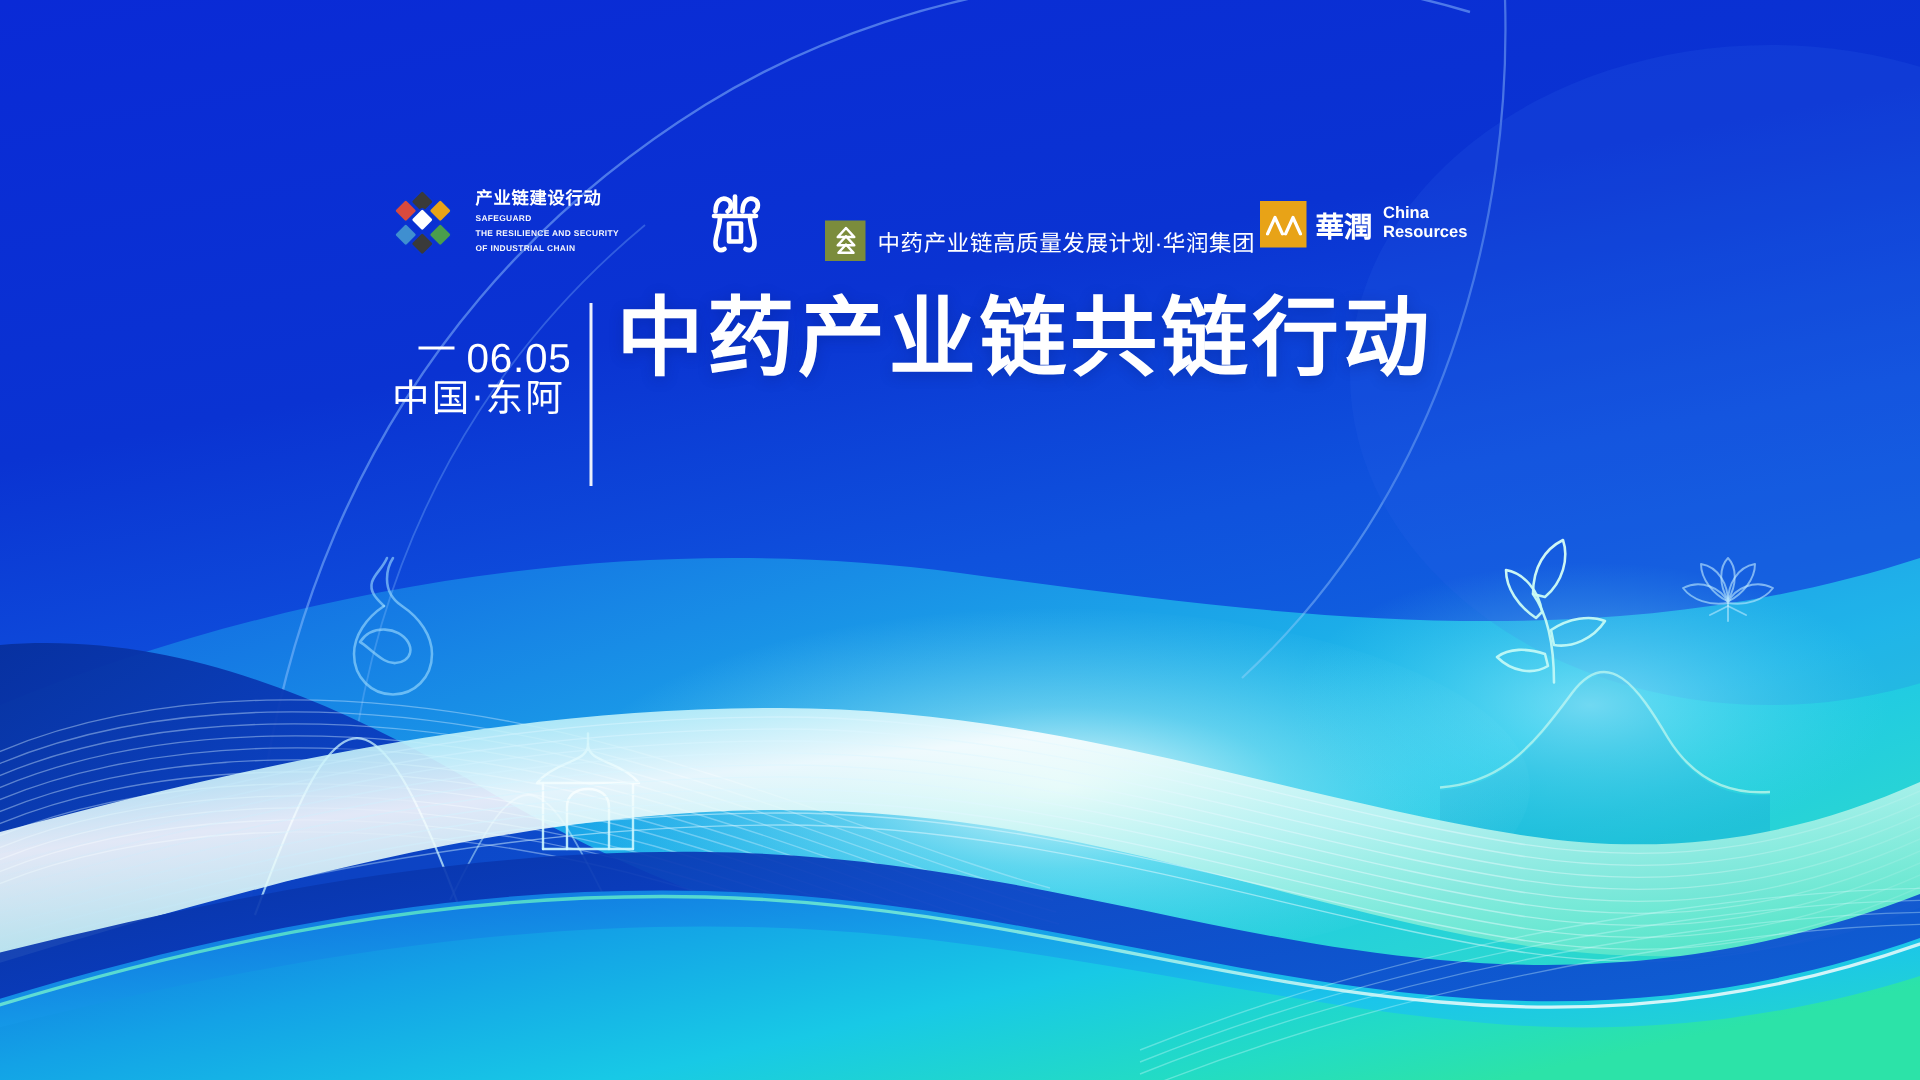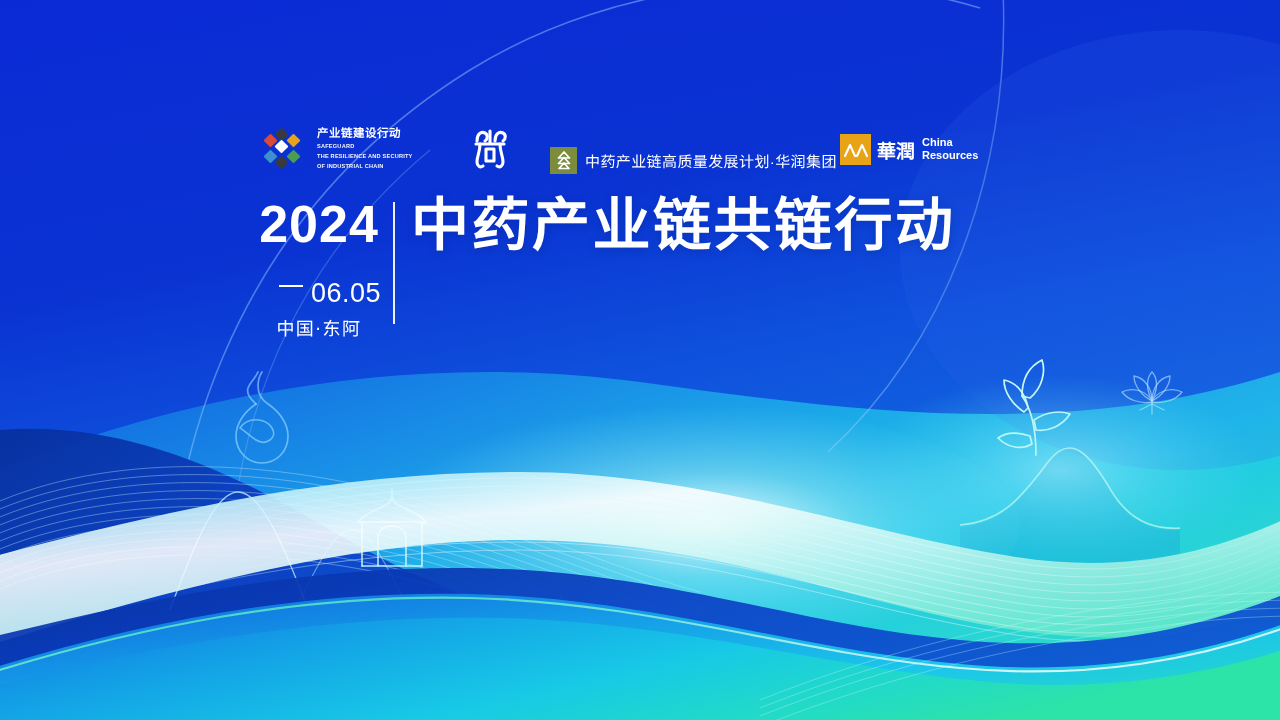--- a/index.html
+++ b/index.html
@@ -143,24 +143,23 @@
   }
   .mmdd {
     font-size: 27px;
     font-weight: 500;
     line-height: 1;
     letter-spacing: .5px;
     font-family: "Liberation Sans", sans-serif;
     margin-top: 16px;
   }
   .place {
-    font-size: 18px;
+    font-size: 25px;
     font-weight: 500;
     line-height: 1;
-    margin-top: 13px;
     letter-spacing: 1.5px;
     font-family: "DejaVu Sans", sans-serif;
     text-align: center;
   }
   .divider {
     position: absolute;
     left: 138px;
     top: 6px;
     width: 2px;
     height: 122px;
@@ -460,21 +459,20 @@
       <div class="hanzi">華潤</div>
       <div>
         <div class="en">China</div>
         <div class="en">Resources</div>
       </div>
     </div>
   </div>
 
   <div class="title-area">
     <div class="date-col">
-      <div class="year">2024</div>
       <div class="daterow">
         <span class="dash"></span>
         <span class="mmdd">06.05</span>
       </div>
       <div class="place">中国·东阿</div>
     </div>
 
     <div class="divider"></div>
 
     <div class="headline-col">

